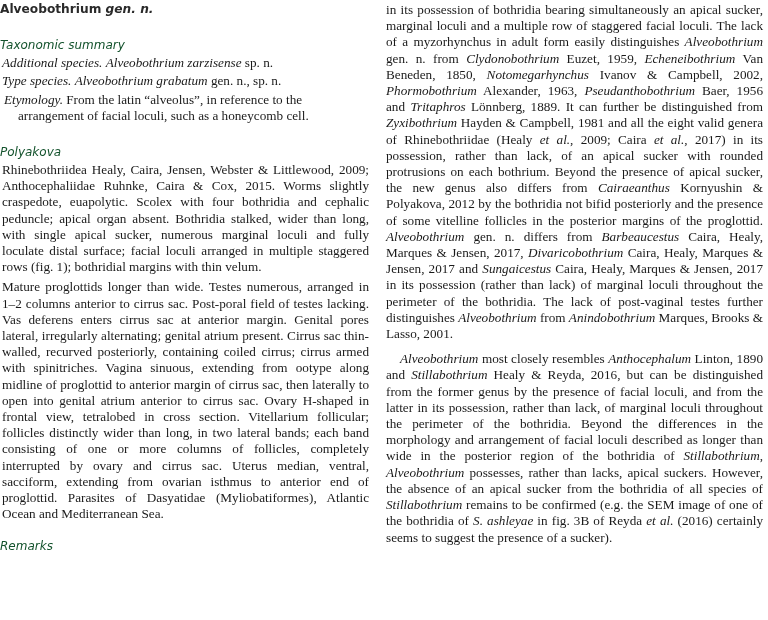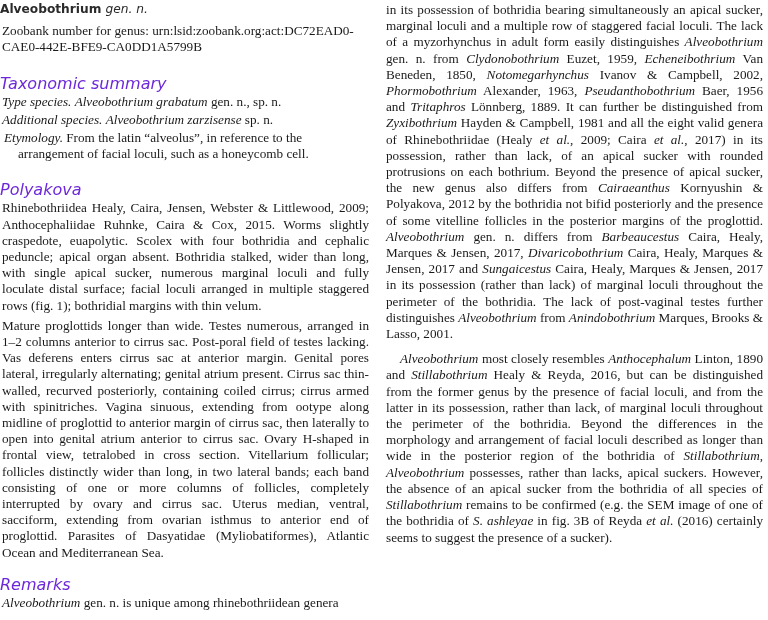--- a/index.html
+++ b/index.html
@@ -2,58 +2,54 @@
 <html><head>
 <meta charset="utf-8">
 <style>
   html, body { margin: 0; padding: 0; background: #ffffff; }
   body { width: 768px; height: 620px; overflow: hidden; position: relative; color: #1a1a1a; }
   .col { position: absolute; top: 0; font-family: "Liberation Serif", serif; font-size: 13.2px; line-height: 16.2px; }
   .col.left { left: 0; width: 371px; }
   .col.right { left: 384px; width: 381px; }
   p { margin: 2px; text-align: justify; }
   .title { font-family: "DejaVu Sans", sans-serif; font-size: 12.2px; font-weight: bold; margin-top: 1px; margin-bottom: 6px; color: #2a2a2a; }
-  .title i { font-weight: normal; font-style: italic; }
-  .heading { font-family: "DejaVu Sans", sans-serif; font-style: italic; font-size: 16px; color: #6d28d9; line-height: 16px; }
+  .title i { font-weight: bold; font-style: italic; }
+  .heading { font-family: "DejaVu Sans", sans-serif; font-style: italic; font-size: 12px; color: #14532d; line-height: 16px; }
   .hang { padding-left: 16px; text-indent: -14px; }
   .indent { text-indent: 14px; }
   .gap-lg { margin-top: 20px; }
   .gap-md { margin-top: 9px; }
   .gap-sm { margin-top: 4px; }
   .gap-xs { margin-top: 16px; }
 </style>
 </head>
 <body>
 
 <div class="col left">
   <div class="title">
     <span>Alveobothrium</span>
     <i>gen. n.</i>
   </div>
-  <p style="text-align:left;">Zoobank number for genus: urn:lsid:zoobank.org:act:DC72EAD0-CAE0-442E-BFE9-CA0DD1A5799B</p>
 
   <div class="heading gap-lg">Taxonomic summary</div>
   <p style="text-align:left;">
+    <i>Additional species.</i>
+    <i>Alveobothrium zarzisense</i><span> sp. n.</span>
+  </p>
+  <p style="text-align:left;">
     <i>Type species.</i>
     <i>Alveobothrium grabatum</i><span> gen. n., sp. n.</span>
-  </p>
-  <p style="text-align:left;">
-    <i>Additional species.</i>
-    <i>Alveobothrium zarzisense</i><span> sp. n.</span>
   </p>
   <p class="hang" style="text-align:left;">
     <i>Etymology.</i><span> From the latin “alveolus”, in reference to the arrangement of facial loculi, such as a honeycomb cell.</span>
   </p>
 
   <div class="heading gap-lg">Polyakova</div>
   <p>Rhinebothriidea Healy, Caira, Jensen, Webster &amp; Littlewood, 2009; Anthocephaliidae Ruhnke, Caira &amp; Cox, 2015. Worms slightly craspedote, euapolytic. Scolex with four bothridia and cephalic peduncle; apical organ absent. Bothridia stalked, wider than long, with single apical sucker, numerous marginal loculi and fully loculate distal surface; facial loculi arranged in multiple staggered rows (fig. 1); bothridial margins with thin velum.</p>
   <p class="gap-sm">Mature proglottids longer than wide. Testes numerous, arranged in 1–2 columns anterior to cirrus sac. Post-poral field of testes lacking. Vas deferens enters cirrus sac at anterior margin. Genital pores lateral, irregularly alternating; genital atrium present. Cirrus sac thin-walled, recurved posteriorly, containing coiled cirrus; cirrus armed with spinitriches. Vagina sinuous, extending from ootype along midline of proglottid to anterior margin of cirrus sac, then laterally to open into genital atrium anterior to cirrus sac. Ovary H-shaped in frontal view, tetralobed in cross section. Vitellarium follicular; follicles distinctly wider than long, in two lateral bands; each band consisting of one or more columns of follicles, completely interrupted by ovary and cirrus sac. Uterus median, ventral, sacciform, extending from ovarian isthmus to anterior end of proglottid. Parasites of Dasyatidae (Myliobatiformes), Atlantic Ocean and Mediterranean Sea.</p>
 
   <div class="heading gap-xs">Remarks</div>
-  <p>
-    <i>Alveobothrium</i><span> gen. n. is unique among rhinebothriidean genera</span>
-  </p>
 </div>
 
 <div class="col right">
   <p><span>in its possession of bothridia bearing simultaneously an apical sucker, marginal loculi and a multiple row of staggered facial loculi. The lack of a myzorhynchus in adult form easily distinguishes </span><i>Alveobothrium</i><span> gen. n. from </span><i>Clydonobothrium</i><span> Euzet, 1959, </span><i>Echeneibothrium</i><span> Van Beneden, 1850, </span><i>Notomegarhynchus</i><span> Ivanov &amp; Campbell, 2002, </span><i>Phormobothrium</i><span> Alexander, 1963, </span><i>Pseudanthobothrium</i><span> Baer, 1956 and </span><i>Tritaphros</i><span> Lönnberg, 1889. It can further be distinguished from </span><i>Zyxibothrium</i><span> Hayden &amp; Campbell, 1981 and all the eight valid genera of Rhinebothriidae (Healy </span><i>et al.</i><span>, 2009; Caira </span><i>et al.</i><span>, 2017) in its possession, rather than lack, of an apical sucker with rounded protrusions on each bothrium. Beyond the presence of apical sucker, the new genus also differs from </span><i>Cairaeanthus</i><span> Kornyushin &amp; Polyakova, 2012 by the bothridia not bifid posteriorly and the presence of some vitelline follicles in the posterior margins of the proglottid. </span><i>Alveobothrium</i><span> gen. n. differs from </span><i>Barbeaucestus</i><span> Caira, Healy, Marques &amp; Jensen, 2017, </span><i>Divaricobothrium</i><span> Caira, Healy, Marques &amp; Jensen, 2017 and </span><i>Sungaicestus</i><span> Caira, Healy, Marques &amp; Jensen, 2017 in its possession (rather than lack) of marginal loculi throughout the perimeter of the bothridia. The lack of post-vaginal testes further distinguishes </span><i>Alveobothrium</i><span> from </span><i>Anindobothrium</i><span> Marques, Brooks &amp; Lasso, 2001.</span></p>
   <p class="indent gap-md"><i>Alveobothrium</i><span> most closely resembles </span><i>Anthocephalum</i><span> Linton, 1890 and </span><i>Stillabothrium</i><span> Healy &amp; Reyda, 2016, but can be distinguished from the former genus by the presence of facial loculi, and from the latter in its possession, rather than lack, of marginal loculi throughout the perimeter of the bothridia. Beyond the differences in the morphology and arrangement of facial loculi described as longer than wide in the posterior region of the bothridia of </span><i>Stillabothrium</i><span>, </span><i>Alveobothrium</i><span> possesses, rather than lacks, apical suckers. However, the absence of an apical sucker from the bothridia of all species of </span><i>Stillabothrium</i><span> remains to be confirmed (e.g. the SEM image of one of the bothridia of </span><i>S. ashleyae</i><span> in fig. 3B of Reyda </span><i>et al.</i><span> (2016) certainly seems to suggest the presence of a sucker).</span></p>
 </div>
 
 </body></html>

